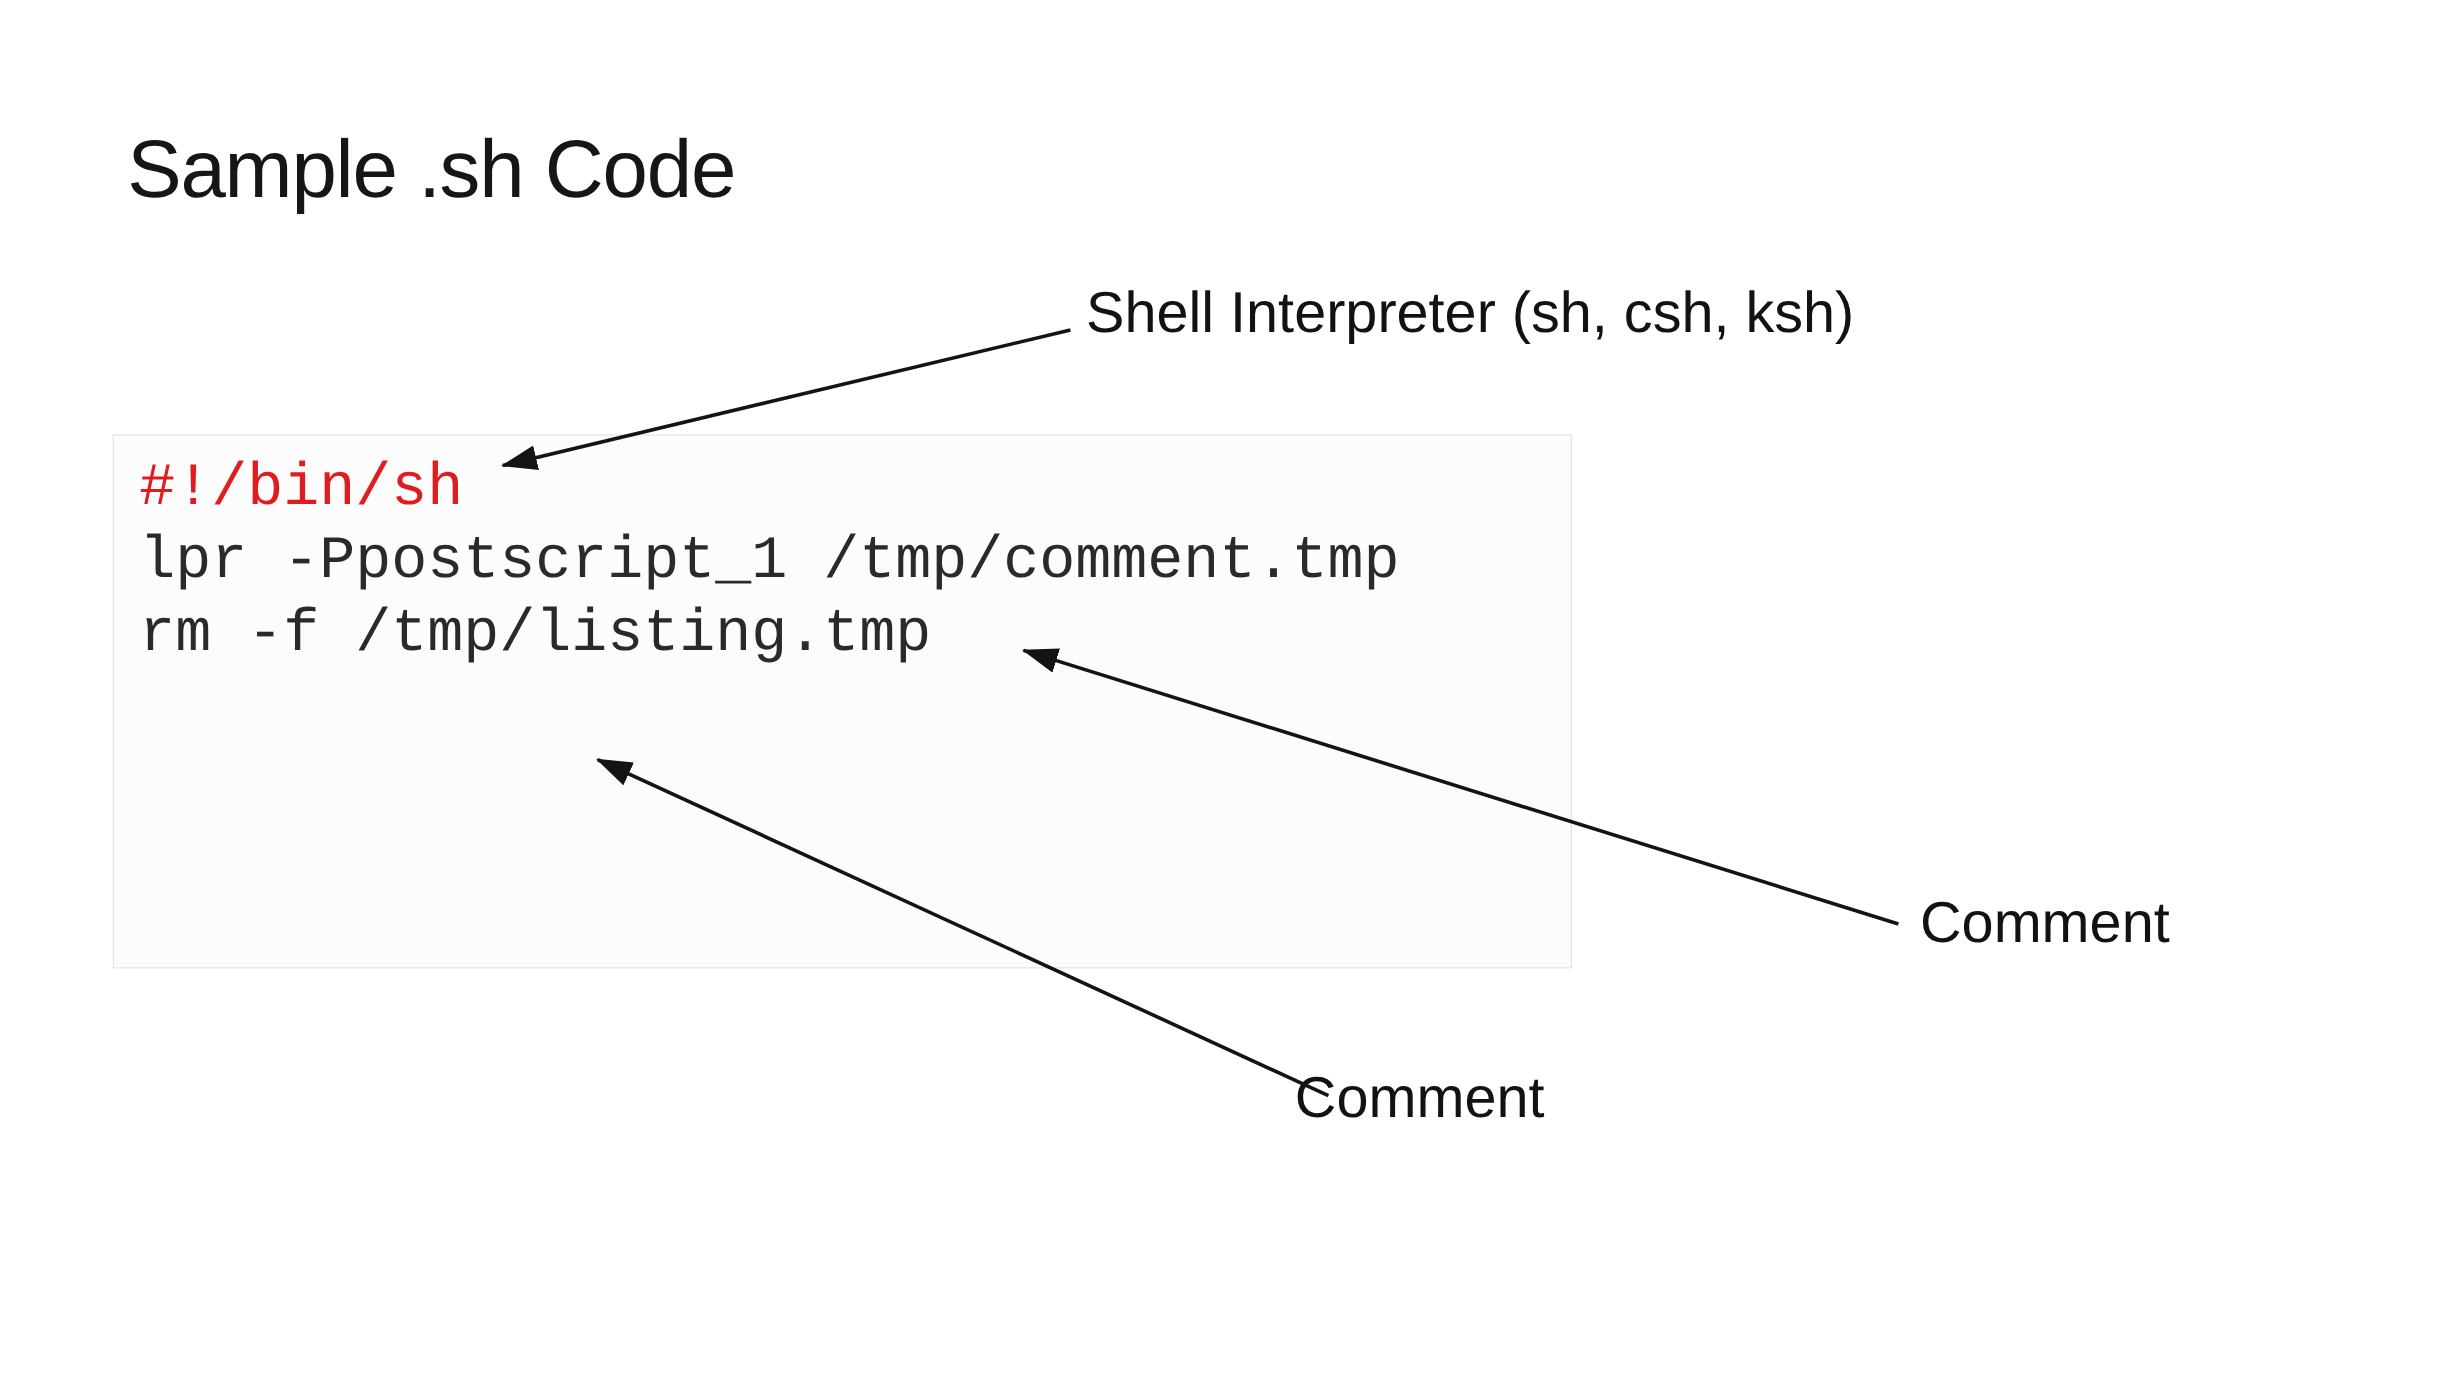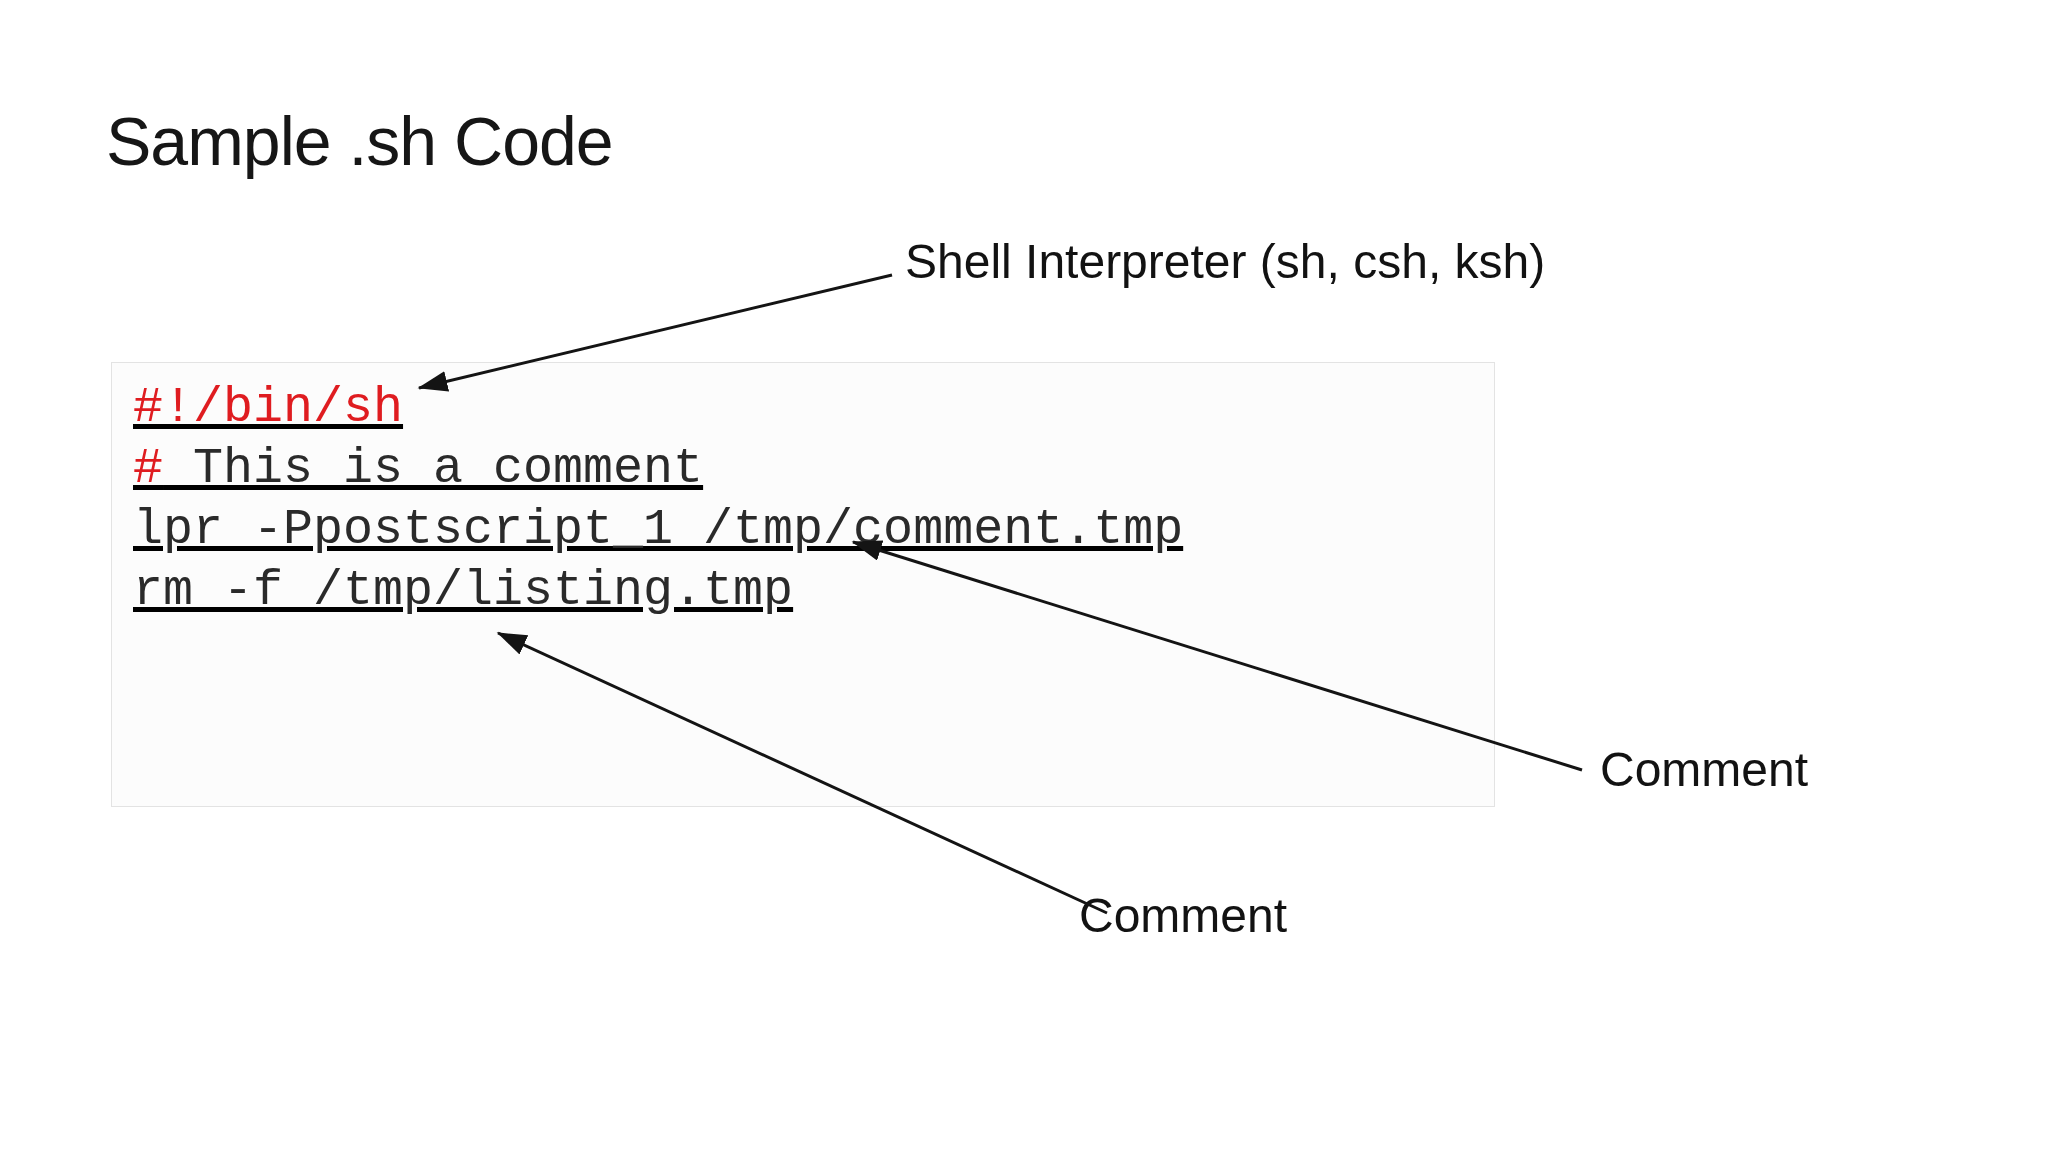--- a/index.html
+++ b/index.html
@@ -36,29 +36,28 @@
     font-size: 48px;
     font-weight: 400;
     color: var(--label-text);
     white-space: nowrap;
   }
   .callout-shell   { left: 905px;  top: 234px; }
   .callout-command { left: 1600px; top: 742px; }
   .callout-comment { left: 1079px; top: 888px; }
   .code-box {
     position: absolute;
-    left: 111px;
+    left: 94px;
     top: 362px;
-    width: 1384px;
+    width: 1216px;
     height: 445px;
     background: var(--box-background);
     border: 1px solid var(--box-border);
     padding: 14px 0 0 21px;
     overflow: hidden;
-    text-decoration: underline;
   }
   .code-line {
     font-family: "Liberation Mono", "DejaVu Sans Mono", monospace;
     font-size: 50px;
     line-height: 61px;
     white-space: pre;
     color: var(--code-text);
   }
   .seg-red     { color: var(--code-red); }
   .seg-default { color: var(--code-text); }
@@ -78,21 +77,20 @@
 
 <div class="callout-label callout-shell">Shell Interpreter (sh, csh, ksh)</div>
 
 <div class="callout-label callout-command">Comment</div>
 
 <div class="callout-label callout-comment">Comment</div>
 
 <div class="code-box">
   <div>
       <div class="code-line"><span class="seg-red">#!/bin/sh</span></div>
-      <div class="code-line"><span class="seg-red">#</span><span class="seg-default"> This is a comment</span></div>
       <div class="code-line"><span class="seg-default">lpr -Ppostscript_1 /tmp/comment.tmp</span></div>
       <div class="code-line"><span class="seg-default">rm -f /tmp/listing.tmp</span></div>
     </div>
 </div>
 
 <svg class="arrow-layer" viewBox="0 0 2048 1152" xmlns="http://www.w3.org/2000/svg">
   <defs>
     <marker id="arrow-head" markerWidth="11" markerHeight="8" refX="9.5" refY="3.5" orient="auto" markerUnits="strokeWidth">
       <path class="arrow-head-path" d="M0,0 L10,3.5 L0,7 Z"></path>
     </marker>

